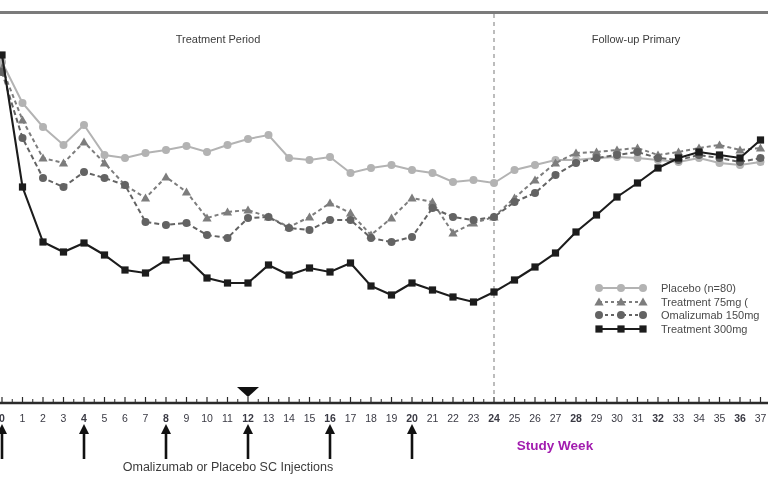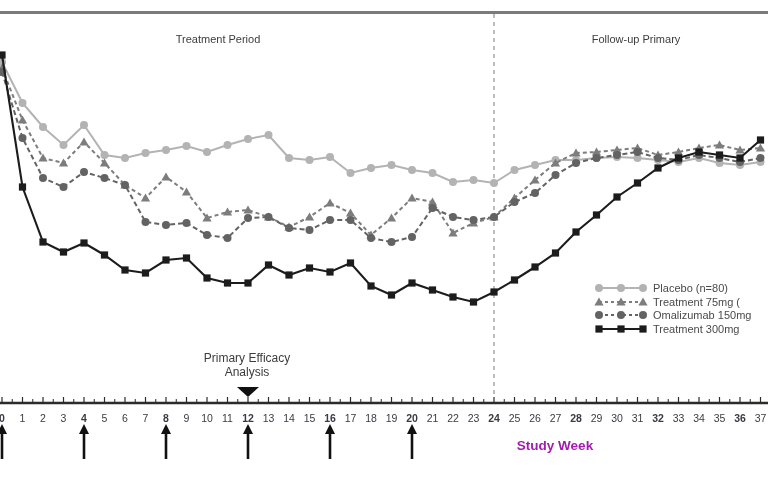--- a/index.html
+++ b/index.html
@@ -33,21 +33,21 @@
     left:228px;top:460px;transform:translateX(-50%);
     font-size:12.5px;color:#3c3c3c;white-space:nowrap;
   }
   #legend{
     left:593px;top:281px;width:260px;
   }
   .legend-row{
     display:flex;align-items:center;height:13.8px;white-space:nowrap;
   }
   .legend-sample{flex:0 0 56px;height:12px;}
-  .legend-label{font-size:11px;color:#4a4a4a;padding-left:4px;}
+  .legend-label{font-size:11px;color:#4a4a4a;padding-left:4px;margin-left:8px;}
 </style>
 </head>
 <body>
 
 <div id="fig">
 
   <div id="top-rule" class="abs"></div>
 
   <div id="treatment-period" class="abs period-label">Treatment Period</div>
 
@@ -353,27 +353,24 @@
         <rect x="633.9" y="179.4" width="7.2" height="7.2" fill="#1c1c1c"></rect>
         <rect x="654.4" y="164.4" width="7.2" height="7.2" fill="#1c1c1c"></rect>
         <rect x="674.9" y="154.4" width="7.2" height="7.2" fill="#1c1c1c"></rect>
         <rect x="695.4" y="148.4" width="7.2" height="7.2" fill="#1c1c1c"></rect>
         <rect x="715.9" y="151.4" width="7.2" height="7.2" fill="#1c1c1c"></rect>
         <rect x="736.4" y="154.4" width="7.2" height="7.2" fill="#1c1c1c"></rect>
         <rect x="756.9" y="136.4" width="7.2" height="7.2" fill="#1c1c1c"></rect>
       </g>
     </svg>
 
-  <div id="primary-efficacy" class="abs">
-    <div>Primary Efficacy</div>
-    <div>Analysis</div>
-  </div>
 
   <div id="study-week" class="abs">Study Week</div>
 
+  <div id="injections-label" class="abs">Omalizumab or Placebo SC Injections</div>
 
   <div id="legend" class="abs">
       <div class="legend-row">
         <svg width="56" height="12" class="legend-sample">
           <line x1="6" y1="6" x2="50" y2="6" stroke="#b3b3b3" stroke-width="2"></line>
           <circle cx="6" cy="6" r="4" fill="#b3b3b3"></circle>
           <circle cx="28" cy="6" r="4" fill="#b3b3b3"></circle>
           <circle cx="50" cy="6" r="4" fill="#b3b3b3"></circle>
         </svg>
         <span class="legend-label">Placebo (n=80)</span>

